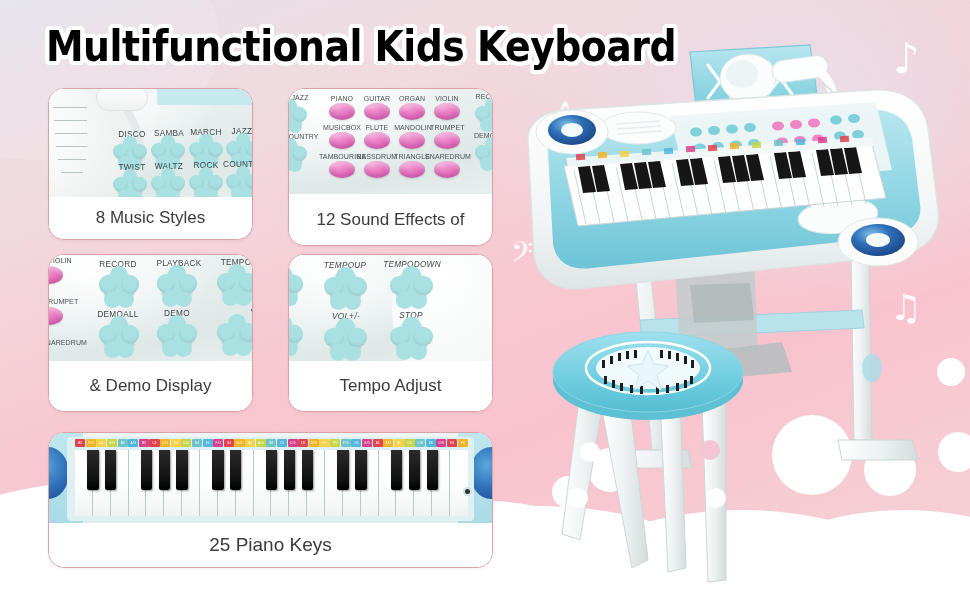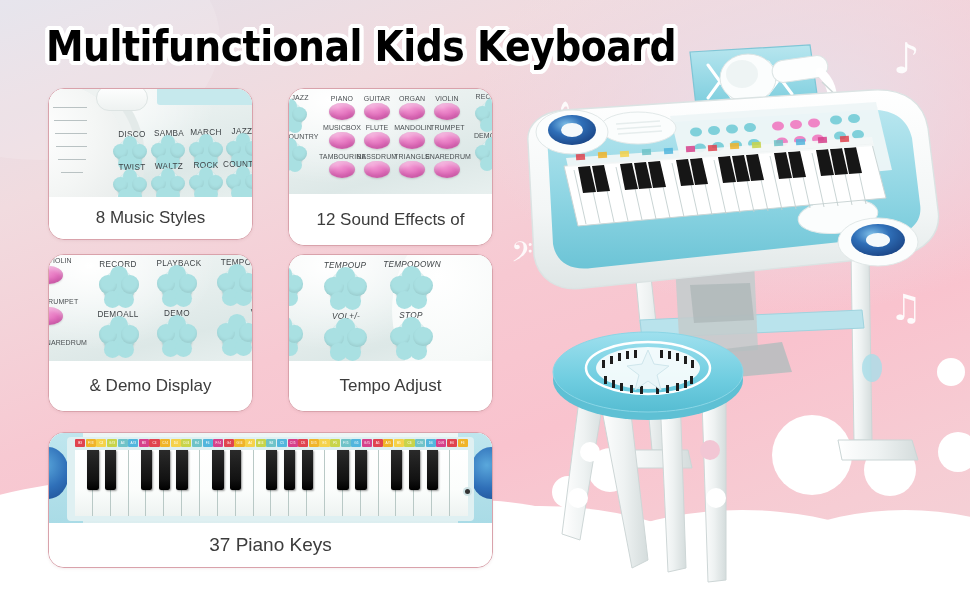--- a/index.html
+++ b/index.html
@@ -728,14 +728,14 @@
         <div class="bkey" style="left: 262.238px; width: 11.4327px; height: 40px;"></div>
         <div class="bkey" style="left: 280.102px; width: 11.4327px; height: 40px;"></div>
         <div class="bkey" style="left: 315.829px; width: 11.4327px; height: 40px;"></div>
         <div class="bkey" style="left: 333.693px; width: 11.4327px; height: 40px;"></div>
         <div class="bkey" style="left: 351.556px; width: 11.4327px; height: 40px;"></div>
       </div>
 
     <div style="position:absolute; right:22px; top:56px; width:5px; height:5px;
          border-radius:50%; background:#333; box-shadow:0 0 0 2px #cfe3e5;"></div>
   </div>
-  <div class="card-cap" style="height:44px; font-size:19px;">37 Piano Keys</div>
+  <div class="card-cap" style="height:44px; font-size:19px;">25 Piano Keys</div>
 </div>
 
 </body></html>

